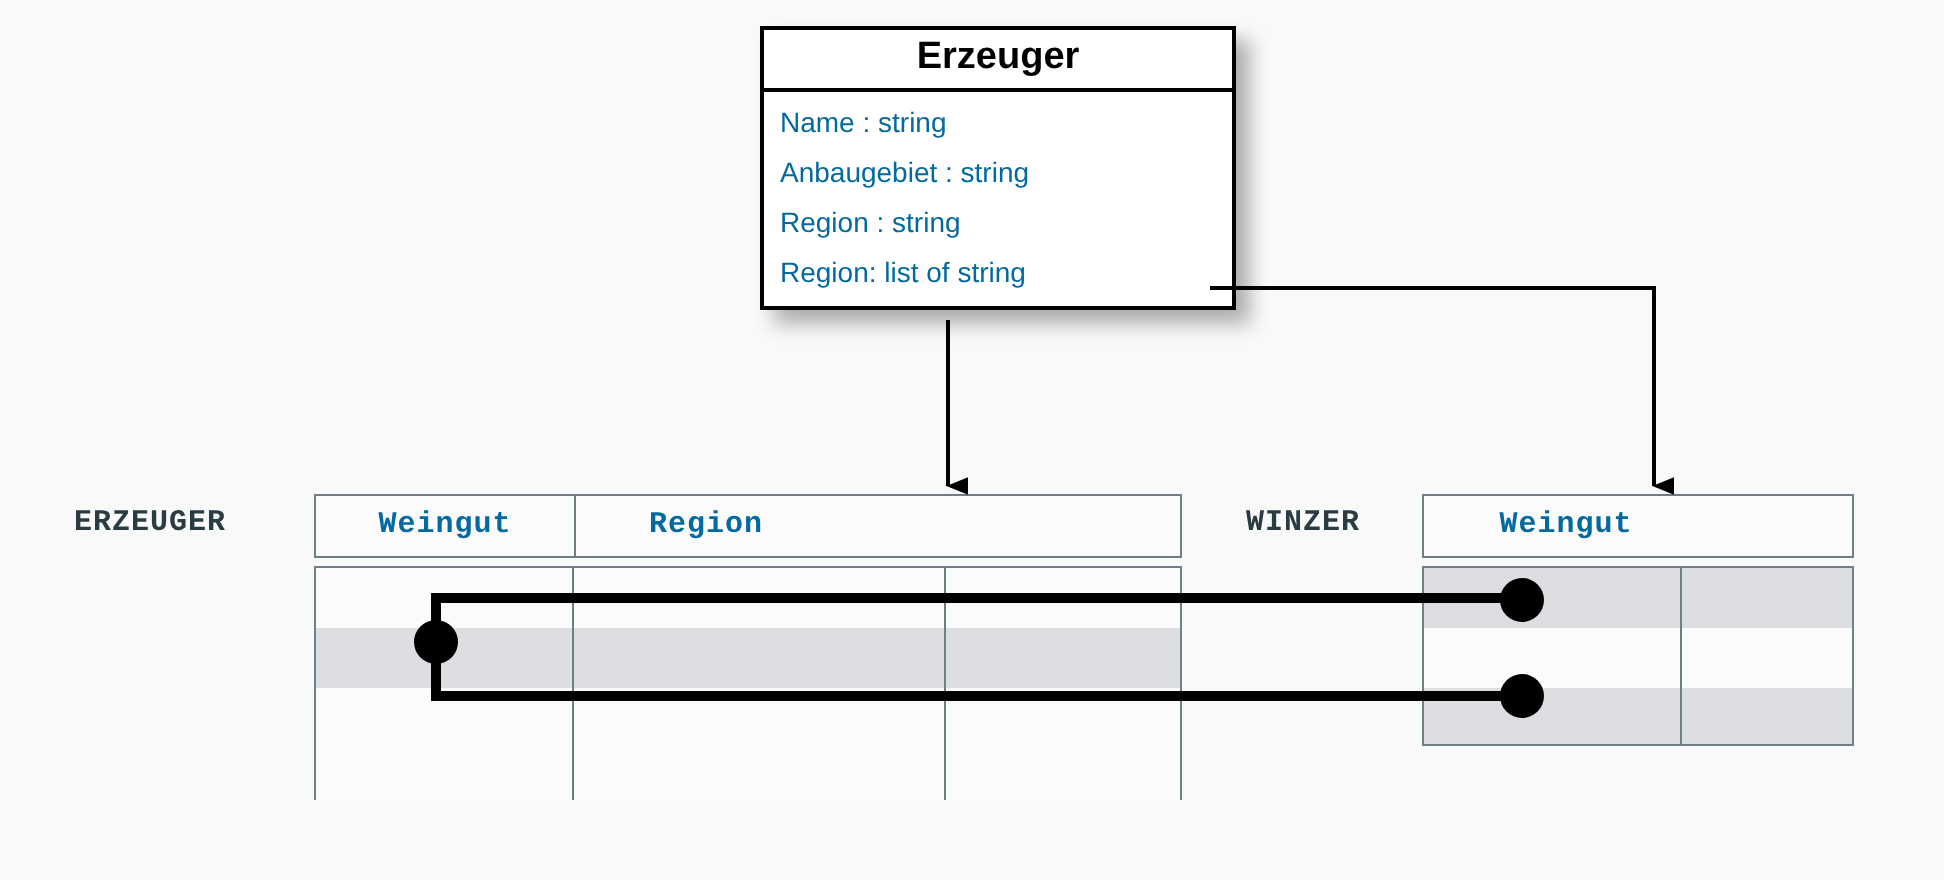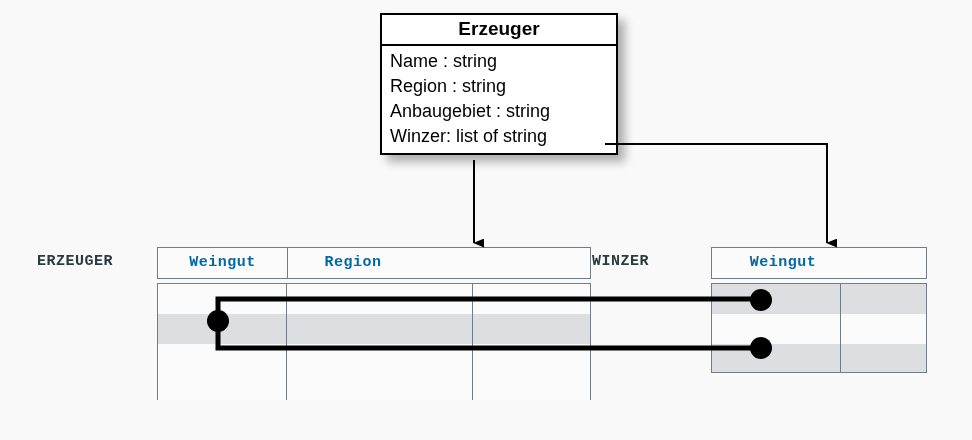--- a/index.html
+++ b/index.html
@@ -33,22 +33,22 @@
     font-size: 19px;
     color: #000000;
     padding: 3px 0 4px 0;
     border-bottom: 2px solid #000000;
     line-height: 1.15;
   }
   .uml-attrs {
     padding: 3px 0 4px 8px;
   }
   .uml-attr {
-    font-size: 18px;
-    color: #000000;
+    font-size: 14px;
+    color: #0369a1;
     line-height: 25px;
     white-space: nowrap;
   }
   .tbl-label {
     position: absolute;
     font-family: "Liberation Mono", "DejaVu Sans Mono", monospace;
     font-weight: bold;
     font-size: 15px;
     color: #2a3b42;
     letter-spacing: 0.5px;
@@ -116,23 +116,23 @@
 </style>
 </head>
 <body>
 
 <div id="canvas">
 
   <div class="uml-box">
     <div class="uml-title">Erzeuger</div>
     <div class="uml-attrs">
       <div class="uml-attr">Name : string</div>
+      <div class="uml-attr">Anbaugebiet : string</div>
       <div class="uml-attr">Region : string</div>
-      <div class="uml-attr">Anbaugebiet : string</div>
-      <div class="uml-attr">Winzer: list of string</div>
+      <div class="uml-attr">Region: list of string</div>
     </div>
   </div>
 
   <div class="tbl-label" style="left:37px; top:253px;">ERZEUGER</div>
 
   <div class="hdr-row" style="left:157px; top:247px; width:434px; height:32px;">
     <div class="hdr-cell" style="width:130px;">Weingut</div>
     <div class="hdr-cell" style="width:118px;">Region</div>
   </div>
 
@@ -152,21 +152,21 @@
       <div class="body-cell" style="width:186px;"></div>
       <div class="body-cell" style="width:118px;"></div>
     </div>
     <div class="body-row" style="height:30px;">
       <div class="body-cell" style="width:130px;"></div>
       <div class="body-cell" style="width:186px;"></div>
       <div class="body-cell" style="width:118px;"></div>
     </div>
   </div>
 
-  <div class="tbl-label" style="left:592px; top:253px;">WINZER</div>
+  <div class="tbl-label" style="left:623px; top:253px;">WINZER</div>
 
   <div class="hdr-row" style="left:711px; top:247px; width:216px; height:32px;">
     <div class="hdr-cell" style="width:130px;">Weingut</div>
   </div>
 
   <div class="body-grid" style="left:711px; top:283px; width:216px; height:90px;">
     <div class="body-row shaded" style="height:30px;">
       <div class="body-cell" style="width:130px;"></div>
       <div class="body-cell" style="width:86px;"></div>
     </div>

